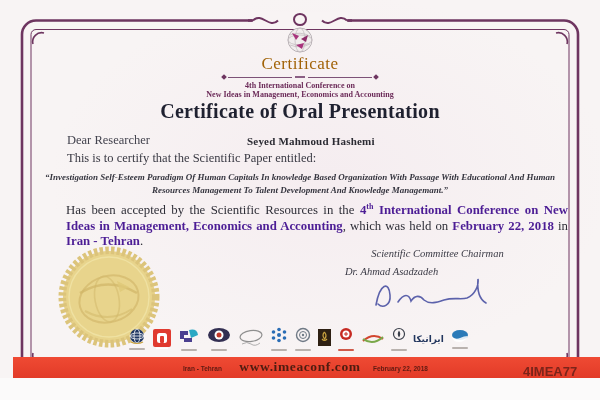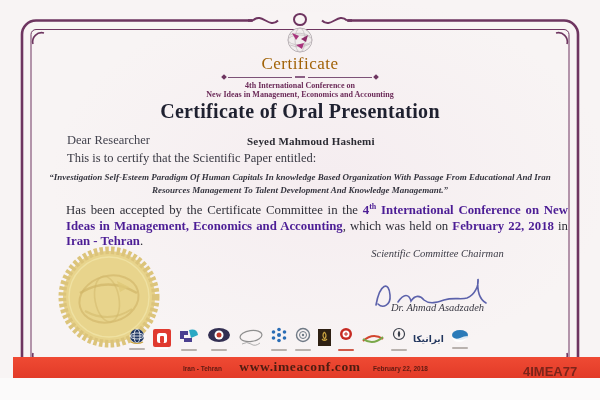--- a/index.html
+++ b/index.html
@@ -28,22 +28,22 @@
   .certify{top:151px;left:67px;font-size:12.5px;color:#393943;}
   .paper-title{top:171px;left:42px;width:516px;text-align:center;font-size:9px;font-weight:bold;
                font-style:italic;color:#35353f;line-height:12.5px;}
   .acceptance{top:199px;left:66px;width:502px;font-size:12.8px;color:#2f2f38;line-height:15.5px;
               text-align:justify;}
   .acceptance b{color:#4c1d95;}
   .acceptance sup{font-size:8px;}
   
   .sig-role{top:248px;left:345px;width:185px;text-align:center;font-size:10.5px;font-style:italic;
             color:#3a3a45;}
-  .sig-name{top:266px;left:345px;width:185px;text-align:center;font-size:10.5px;font-style:italic;
-            color:#3a3a45;margin-top:36px;}
+  .sig-name{top:266px;left:345px;width:185px;font-size:10.5px;font-style:italic;
+            color:#3a3a45;}
   .sig-svg{top:274px;left:362px;}
   
   .seal{top:243px;left:55px;}
   
   .logos{top:322px;left:128px;width:346px;height:34px;display:flex;align-items:center;gap:6px;}
   .logo{display:flex;flex-direction:column;align-items:center;justify-content:center;}
   .cap{width:16px;height:2px;background:#b9b2ae;margin-top:2px;border-radius:1px;}
   .iranica{font-family:"DejaVu Sans",sans-serif;font-size:9px;font-weight:bold;color:#22365e;}
   
   .footer-bar{top:357px;left:13px;width:578px;height:21px;
@@ -103,25 +103,25 @@
   <div class="abs conf conf1">4th International Conference on</div>
   <div class="abs conf conf2">New Ideas in Management, Economics and Accounting</div>
 
   <div class="abs main-title">Certificate of Oral Presentation</div>
 
   <div class="abs salutation">Dear Researcher</div>
   <div class="abs recipient">Seyed Mahmoud Hashemi</div>
   <div class="abs certify">This is to certify that the Scientific Paper entitled:</div>
 
   <div class="abs paper-title">
-    <div>“Investigation Self-Esteem Paradigm Of Human Capitals In knowledge Based Organization With Passage From Educational And Iran</div>
+    <div>“Investigation Self-Esteem Paradigm Of Human Capitals In knowledge Based Organization With Passage With Educational And Human</div>
     <div>Resources Management To Talent Development And Knowledge Managemant.”</div>
   </div>
 
-  <div class="abs acceptance"><span>Has been accepted by the Certificate Committee in the </span><b><span>4</span><sup>th</sup><span> International Conference on New Ideas in Management, Economics and Accounting</span></b><span>, which was held on </span><b>February 22, 2018</b><span> in </span><b>Iran - Tehran</b><span>.</span></div>
+  <div class="abs acceptance"><span>Has been accepted by the Scientific Resources in the </span><b><span>4</span><sup>th</sup><span> International Conference on New Ideas in Management, Economics and Accounting</span></b><span>, which was held on </span><b>February 22, 2018</b><span> in </span><b>Iran - Tehran</b><span>.</span></div>
 
   <div class="abs sig-role">Scientific Committee Chairman</div>
   <div class="abs sig-name">Dr. Ahmad Asadzadeh</div>
   <svg class="abs sig-svg" width="130" height="42" viewBox="0 0 130 42">
     <path d="M14,31 C18,9 27,7 28,21 C29,31 21,35 16,30 M36,28 C42,19 47,20 49,27 C53,21 58,21 62,26 C68,31 76,28 82,26 C92,23 99,26 105,24 C113,21 117,11 116,5 C115,16 117,25 124,29" fill="none" stroke="#5c62ab" stroke-width="1.6" stroke-linecap="round"></path>
   </svg>
 
   <svg class="abs seal" width="108" height="108" viewBox="0 0 108 108">
     <circle cx="54" cy="54" r="46" fill="#e6d088" stroke="#dcc47b" stroke-width="9" stroke-dasharray="3.4 2.2"></circle>
     <circle cx="54" cy="54" r="43" fill="#e8d48c"></circle>

